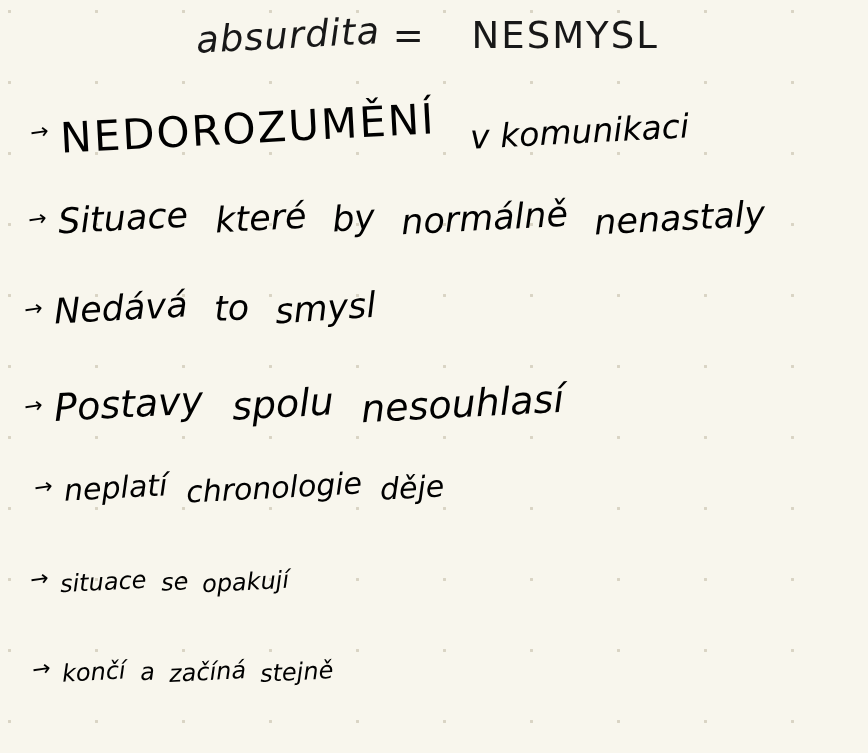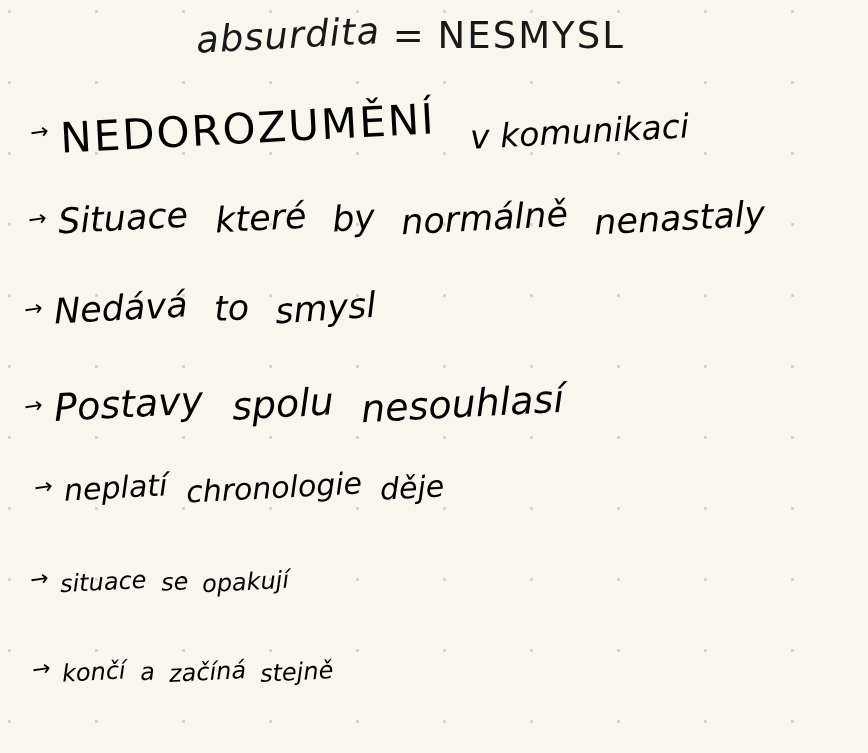--- a/index.html
+++ b/index.html
@@ -44,20 +44,21 @@
   
   #title {
     left: 196px;
     top: 14px;
     font-size: 37px;
     letter-spacing: 1px;
   }
   #title .caps {
     font-style: normal;
     letter-spacing: 2px;
+    margin-left: 34px;
   }
 
   .row { position: absolute; display: flex; align-items: baseline; }
 
   .row .arw {
     font-size: 22px;
     font-style: normal;
     margin-right: 12px;
     transform: translateY(-4px) rotate(-8deg);
   }

